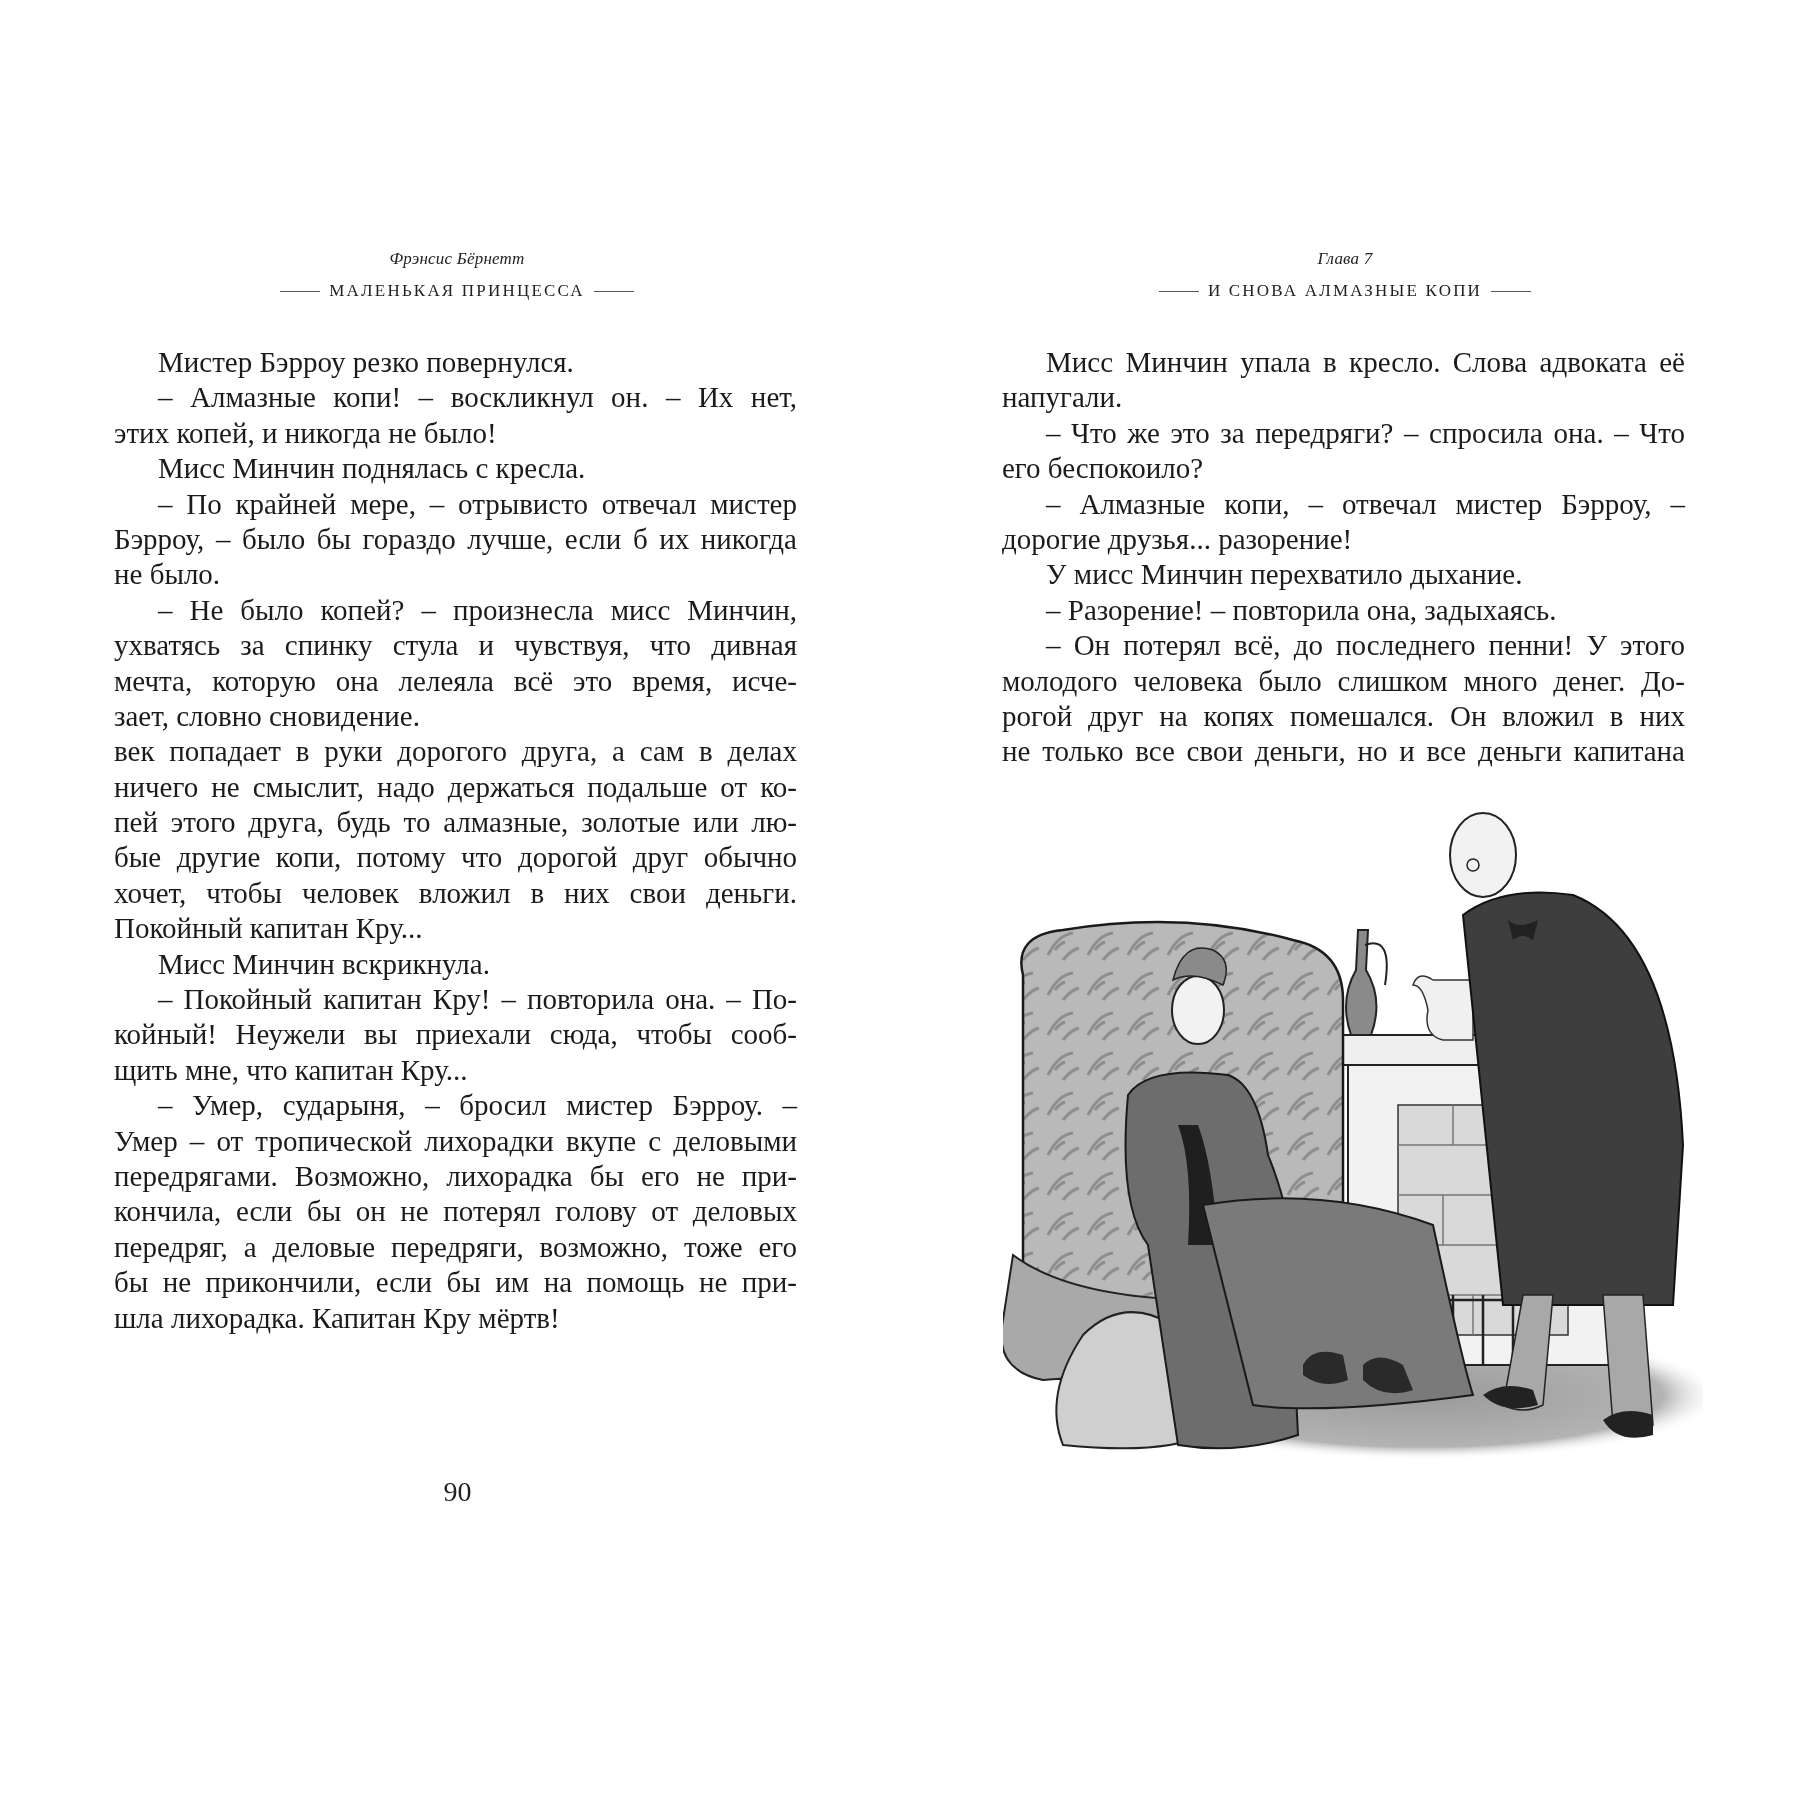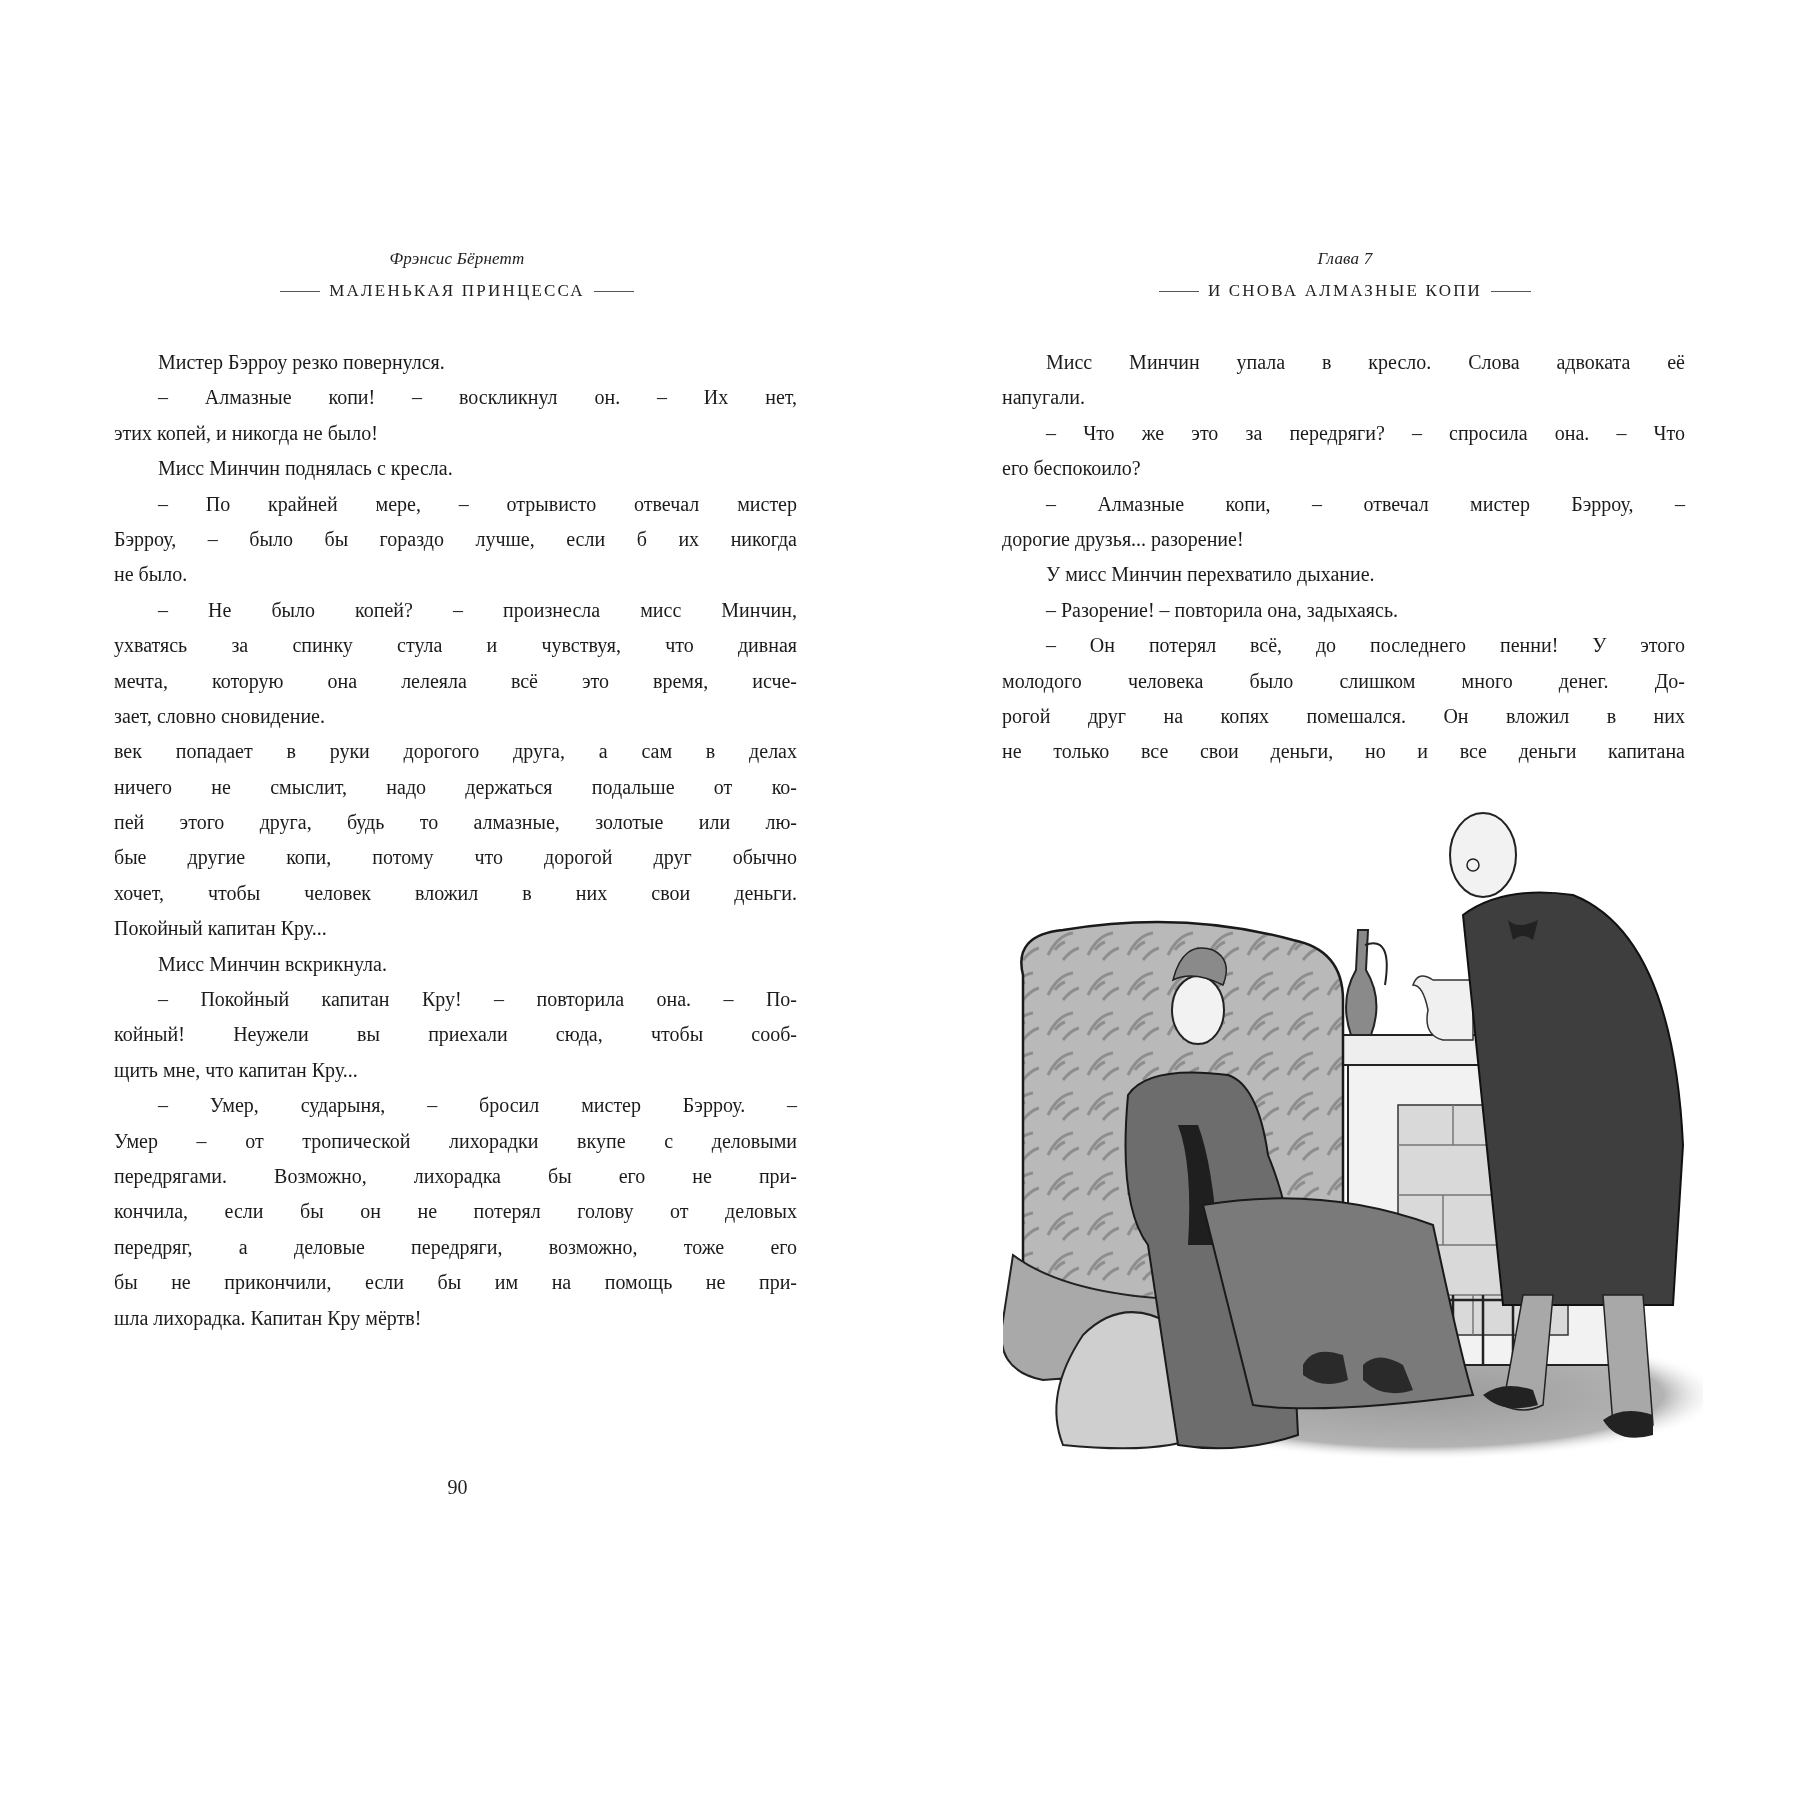--- a/index.html
+++ b/index.html
@@ -17,31 +17,31 @@
     display: block; font-style: italic; font-size: 17px; line-height: 22px; letter-spacing: 0.2px; color: #222;
   }
   .rh-title {
     display: inline-flex; align-items: center; margin-top: 11px;
     font-size: 17px; letter-spacing: 2.2px; color: #222; line-height: 20px;
   }
   .rh-rule { display: inline-block; width: 40px; height: 1px; background: #555; margin: 0 9px; }
 
   .body-text {
     position: absolute; top: 345px; width: 683px;
-    font-size: 20px; line-height: 35.4px; text-align: justify; color: #1b1b1b;
+    font-size: 29px; line-height: 35.4px; text-align: justify; color: #1b1b1b;
   }
   .page-left .body-text { left: 114px; }
   .page-right .body-text { left: 102px; }
   .line { display: block; white-space: nowrap; text-align-last: justify; height: 35.4px; }
   .line.indent { padding-left: 44px; }
   .line.last { text-align-last: left; }
 
   .page-number {
     position: absolute; top: 1476px; left: 0; width: 915px; text-align: center;
-    font-size: 20px; color: #222;
+    font-size: 28px; color: #222;
   }
 
   .illustration { position: absolute; left: 103px; top: 805px; width: 700px; height: 660px; }
 </style>
 </head>
 <body>
 
 <div class="page page-left">
   <div class="running-head">
     <span class="rh-author">Фрэнсис Бёрнетт</span>

